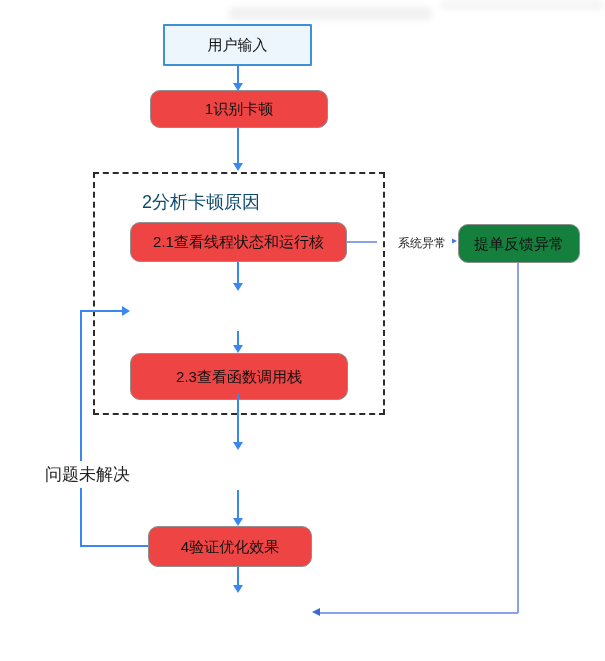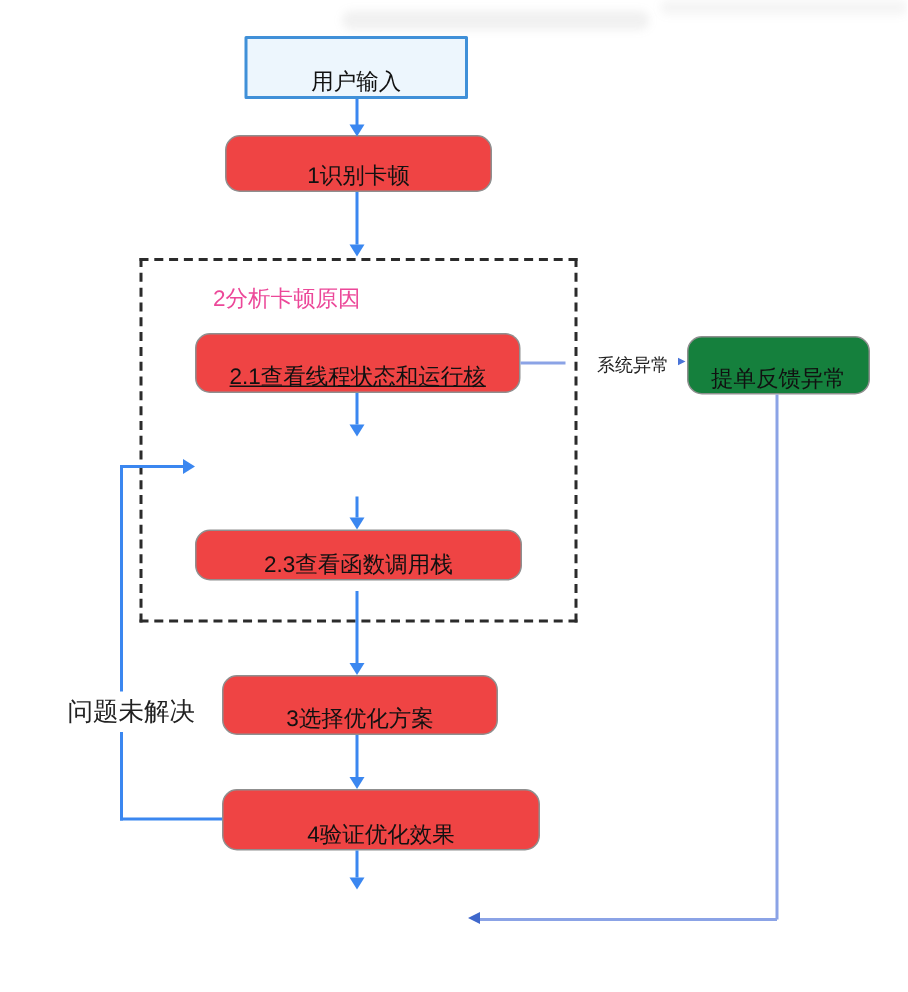--- a/index.html
+++ b/index.html
@@ -1,30 +1,30 @@
 <!DOCTYPE html>
 <html><head>
 <meta charset="utf-8">
 <style>
   html,body{margin:0;padding:0;background:#ffffff;}
   .canvas{
     position:relative;width:605px;height:661px;background:#ffffff;overflow:hidden;
     font-family:"Liberation Sans","DejaVu Sans",sans-serif;color:#111;
   }
   .node{
-    position:absolute;display:flex;align-items:flex-end;justify-content:center;
+    position:absolute;display:flex;align-items:center;justify-content:center;
     box-sizing:border-box;font-size:15px;line-height:1.2;text-align:center;
     background:#f7f7f7;
   }
   .process{border:1.5px solid #8f8f8f;border-radius:10px;background:#ef4444;}
   .terminal{border:2px solid #4090d8;background:#edf6fd;border-radius:1px;}
   .group{
     position:absolute;border:2px dashed #2b2b2b;box-sizing:border-box;background:transparent;
   }
-  .group-label{position:absolute;font-size:15px;color:#ec4899;}
+  .group-label{position:absolute;font-size:18px;color:#0c4a6e;}
   .vline{position:absolute;width:2px;background:#3b87f0;}
   .hline{position:absolute;height:2px;background:#3b87f0;}
   .thin-h{position:absolute;height:1.5px;background:#8ba3e6;}
   .thin-v{position:absolute;width:1.5px;background:#8ba3e6;}
   .head-down{position:absolute;width:0;height:0;border-left:5px solid transparent;border-right:5px solid transparent;border-top:8px solid #3b87f0;}
   .head-right{position:absolute;width:0;height:0;border-top:5px solid transparent;border-bottom:5px solid transparent;border-left:8px solid #3b87f0;}
   .head-right.soft{border-left-color:#4a74d8;border-top-width:4.5px;border-bottom-width:4.5px;}
   .head-left{position:absolute;width:0;height:0;border-top:4.5px solid transparent;border-bottom:4.5px solid transparent;border-right:8px solid #3f68cc;}
   .edge-label{
     position:absolute;background:#ffffff;color:#222;font-size:12px;
@@ -46,38 +46,35 @@
   <div class="group-label" style="left:142px;top:190px;">2分析卡顿原因</div>
 
   <div class="node terminal" style="left:163px;top:24px;width:149px;height:42px;">
     <span>用户输入</span>
   </div>
 
   <div class="node process" style="left:150px;top:90px;width:178px;height:38px;">
     <span>1识别卡顿</span>
   </div>
 
-  <div class="node process" style="left:130px;top:222px;width:217px;height:40px;text-decoration:underline;">
+  <div class="node process" style="left:130px;top:222px;width:217px;height:40px;">
     <span>2.1查看线程状态和运行核</span>
   </div>
 
 
-  <div class="node process" style="left:130px;top:353px;width:218px;height:34px;">
+  <div class="node process" style="left:130px;top:353px;width:218px;height:47px;">
     <span>2.3查看函数调用栈</span>
   </div>
 
   <div class="node process" style="left:458px;top:224px;width:122px;height:39px;background:#15803d;">
     <span>提单反馈异常</span>
   </div>
 
-  <div class="node process" style="left:148px;top:450px;width:184px;height:40px;">
-    <span>3选择优化方案</span>
-  </div>
 
-  <div class="node process" style="left:148px;top:526px;width:212px;height:41px;">
+  <div class="node process" style="left:148px;top:526px;width:164px;height:41px;">
     <span>4验证优化效果</span>
   </div>
 
 
   <div class="vline" style="left:237px;top:66px;height:18px;"></div>
   <div class="head-down" style="left:233px;top:83px;"></div>
 
   <div class="vline" style="left:237px;top:128px;height:35px;"></div>
   <div class="head-down" style="left:233px;top:163px;"></div>
 

